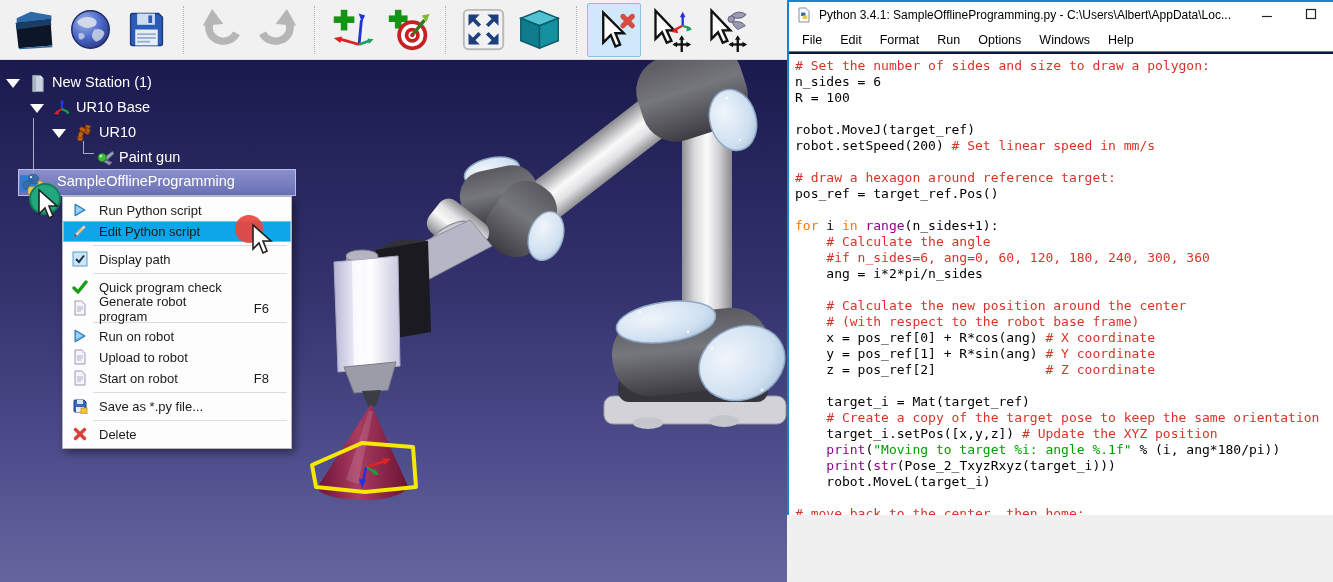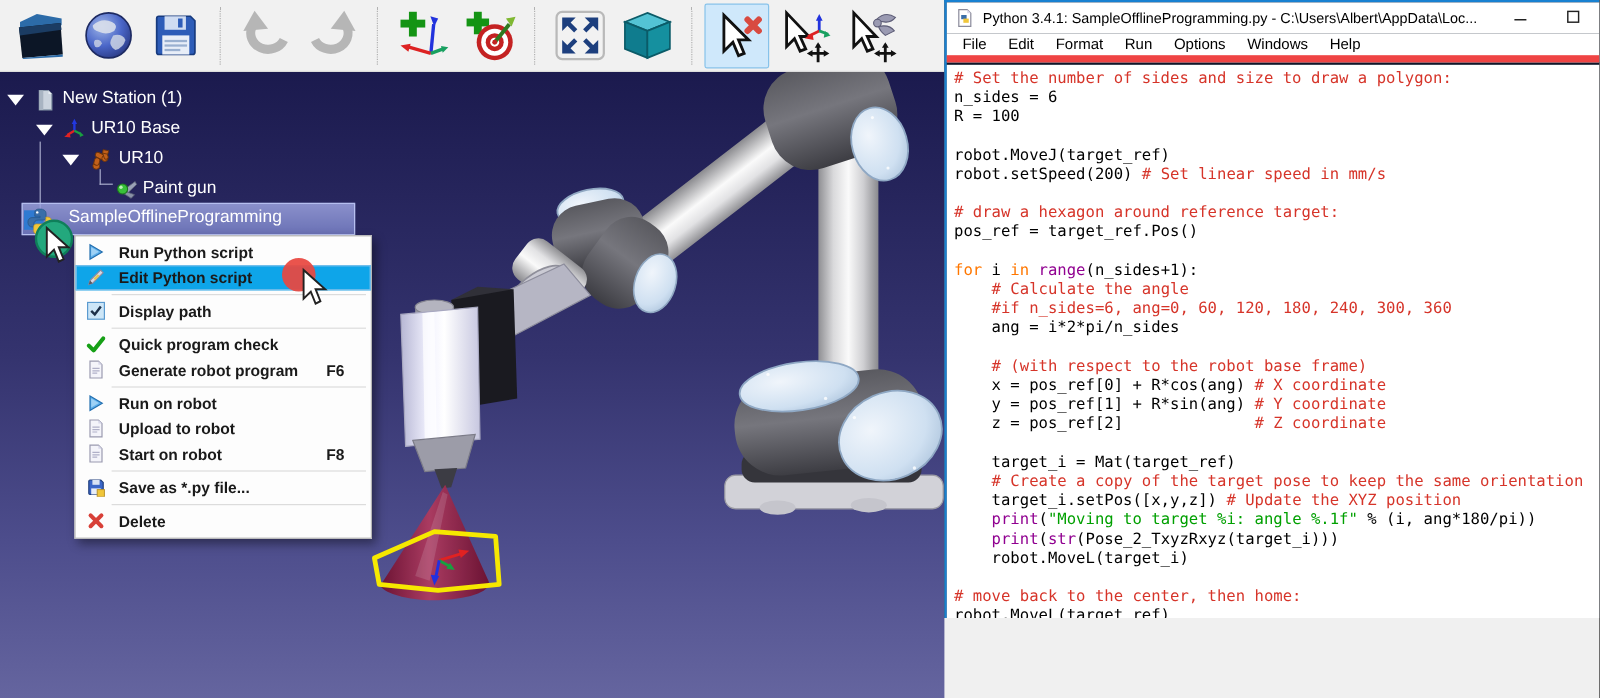--- a/index.html
+++ b/index.html
@@ -30,44 +30,44 @@
   .tree-icon svg{display:block;}
   .tree-label{position:absolute;top:2px;}
   .tree-row.selected .sel-bg{position:absolute;left:18px;top:-2px;width:278px;height:27px;
     background:linear-gradient(180deg,rgba(155,162,222,.85),rgba(118,126,196,.85));
     border:1px solid rgba(190,198,245,.9);}
   .guide-v{position:absolute;width:0;border-left:1.5px solid #c8cde6;opacity:.8;}
   .guide-l{position:absolute;width:11px;height:13px;border-left:1.5px solid #c8cde6;
     border-bottom:1.5px solid #c8cde6;opacity:.8;}
 
   
-  #ctx-menu{position:absolute;left:62px;top:196px;width:248px;background:#fdfdfd;
+  #ctx-menu{position:absolute;left:62px;top:196px;width:230px;background:#fdfdfd;
     border:1px solid #b5b5b5;box-shadow:3px 4px 8px rgba(0,0,0,.4);padding:3px 0;
-    font-size:13px;color:#1a1a1a;font-weight:bold;}
+    font-size:13px;color:#1a1a1a;}
   .menu-item{position:relative;height:21px;display:flex;align-items:center;padding-left:36px;padding-right:8px;}
   .menu-item.hl{background:#0ea5e9;outline:1px solid #7fc0ea;outline-offset:-1px;}
   .menu-ic{position:absolute;left:9px;top:2px;width:16px;height:16px;}
   .menu-ic svg{width:16px;height:16px;display:block;}
   .menu-shortcut{margin-left:auto;padding-right:14px;padding-left:16px;}
   .menu-sep{height:1px;background:#dcdcdc;margin:3px 4px 3px 30px;}
 
   
   .cursor-svg{position:absolute;pointer-events:none;}
 
   
   #editor{position:absolute;left:787px;top:0;width:546px;height:515px;background:#0f172a;
     border-left:2px solid #1881d1;border-top:2px solid #1881d1;}
   #titlebar{height:26px;display:flex;align-items:center;padding-left:7px;background:#fff;}
   #titlebar .t-icon{width:16px;height:16px;margin-right:7px;}
   #titlebar .t-icon svg{width:16px;height:16px;display:block;}
   #title-text{font-size:12px;color:#000;white-space:nowrap;overflow:hidden;flex:1;}
   .win-btn{width:44px;height:24px;display:flex;align-items:center;justify-content:center;background:transparent;border:none;}
   .win-btn svg{width:12px;height:12px;}
   #menubar{height:24px;display:flex;align-items:center;padding-left:4px;
-    font-size:12.5px;color:#000;border-bottom:6px solid #ef4444;background:#fff;}
+    font-size:12.5px;color:#000;border-bottom:1px solid #ef4444;background:#fff;}
   .mb-item{padding:3px 9px;}
   #code-area{position:absolute;left:0;top:52px;right:0;bottom:0;background:#fff;
     font-family:"DejaVu Sans Mono","Liberation Mono",monospace;font-size:13px;
     line-height:16px;padding:4px 0 0 6px;overflow:hidden;cursor:text;}
   .code-line{white-space:pre;height:16px;}
   .cs-n{color:#000;}
   .cs-c{color:var(--cc,#d63429);}
   .cs-k{color:var(--ck,#ff7700);}
   .cs-b{color:var(--cb,#900090);}
   .cs-s{color:var(--cs,#00a000);}
@@ -607,20 +607,21 @@
         <div class="code-line"><span class="cs-n">robot.setSpeed(200) </span><span class="cs-c"># Set linear speed in mm/s</span></div>
         <div class="code-line">&nbsp;</div>
         <div class="code-line"><span class="cs-c"># draw a hexagon around reference target:</span></div>
         <div class="code-line"><span class="cs-n">pos_ref = target_ref.Pos()</span></div>
         <div class="code-line">&nbsp;</div>
         <div class="code-line"><span class="cs-k">for</span><span class="cs-n"> i </span><span class="cs-k">in</span><span class="cs-n"> </span><span class="cs-b">range</span><span class="cs-n">(n_sides+1):</span></div>
         <div class="code-line"><span class="cs-n">    </span><span class="cs-c"># Calculate the angle</span></div>
         <div class="code-line"><span class="cs-n">    </span><span class="cs-c">#if n_sides=6, ang=0, 60, 120, 180, 240, 300, 360</span></div>
         <div class="code-line"><span class="cs-n">    ang = i*2*pi/n_sides</span></div>
         <div class="code-line">&nbsp;</div>
+        <div class="code-line"><span class="cs-n">    </span><span class="cs-c"># Calculate the new position around the center</span></div>
         <div class="code-line"><span class="cs-n">    </span><span class="cs-c"># (with respect to the robot base frame)</span></div>
         <div class="code-line"><span class="cs-n">    x = pos_ref[0] + R*cos(ang) </span><span class="cs-c"># X coordinate</span></div>
         <div class="code-line"><span class="cs-n">    y = pos_ref[1] + R*sin(ang) </span><span class="cs-c"># Y coordinate</span></div>
         <div class="code-line"><span class="cs-n">    z = pos_ref[2]              </span><span class="cs-c"># Z coordinate</span></div>
         <div class="code-line">&nbsp;</div>
         <div class="code-line"><span class="cs-n">    target_i = Mat(target_ref)</span></div>
         <div class="code-line"><span class="cs-n">    </span><span class="cs-c"># Create a copy of the target pose to keep the same orientation</span></div>
         <div class="code-line"><span class="cs-n">    target_i.setPos([x,y,z]) </span><span class="cs-c"># Update the XYZ position</span></div>
         <div class="code-line"><span class="cs-n">    </span><span class="cs-b">print</span><span class="cs-n">(</span><span class="cs-s">"Moving to target %i: angle %.1f"</span><span class="cs-n"> % (i, ang*180/pi))</span></div>
         <div class="code-line"><span class="cs-n">    </span><span class="cs-b">print</span><span class="cs-n">(</span><span class="cs-b">str</span><span class="cs-n">(Pose_2_TxyzRxyz(target_i)))</span></div>

